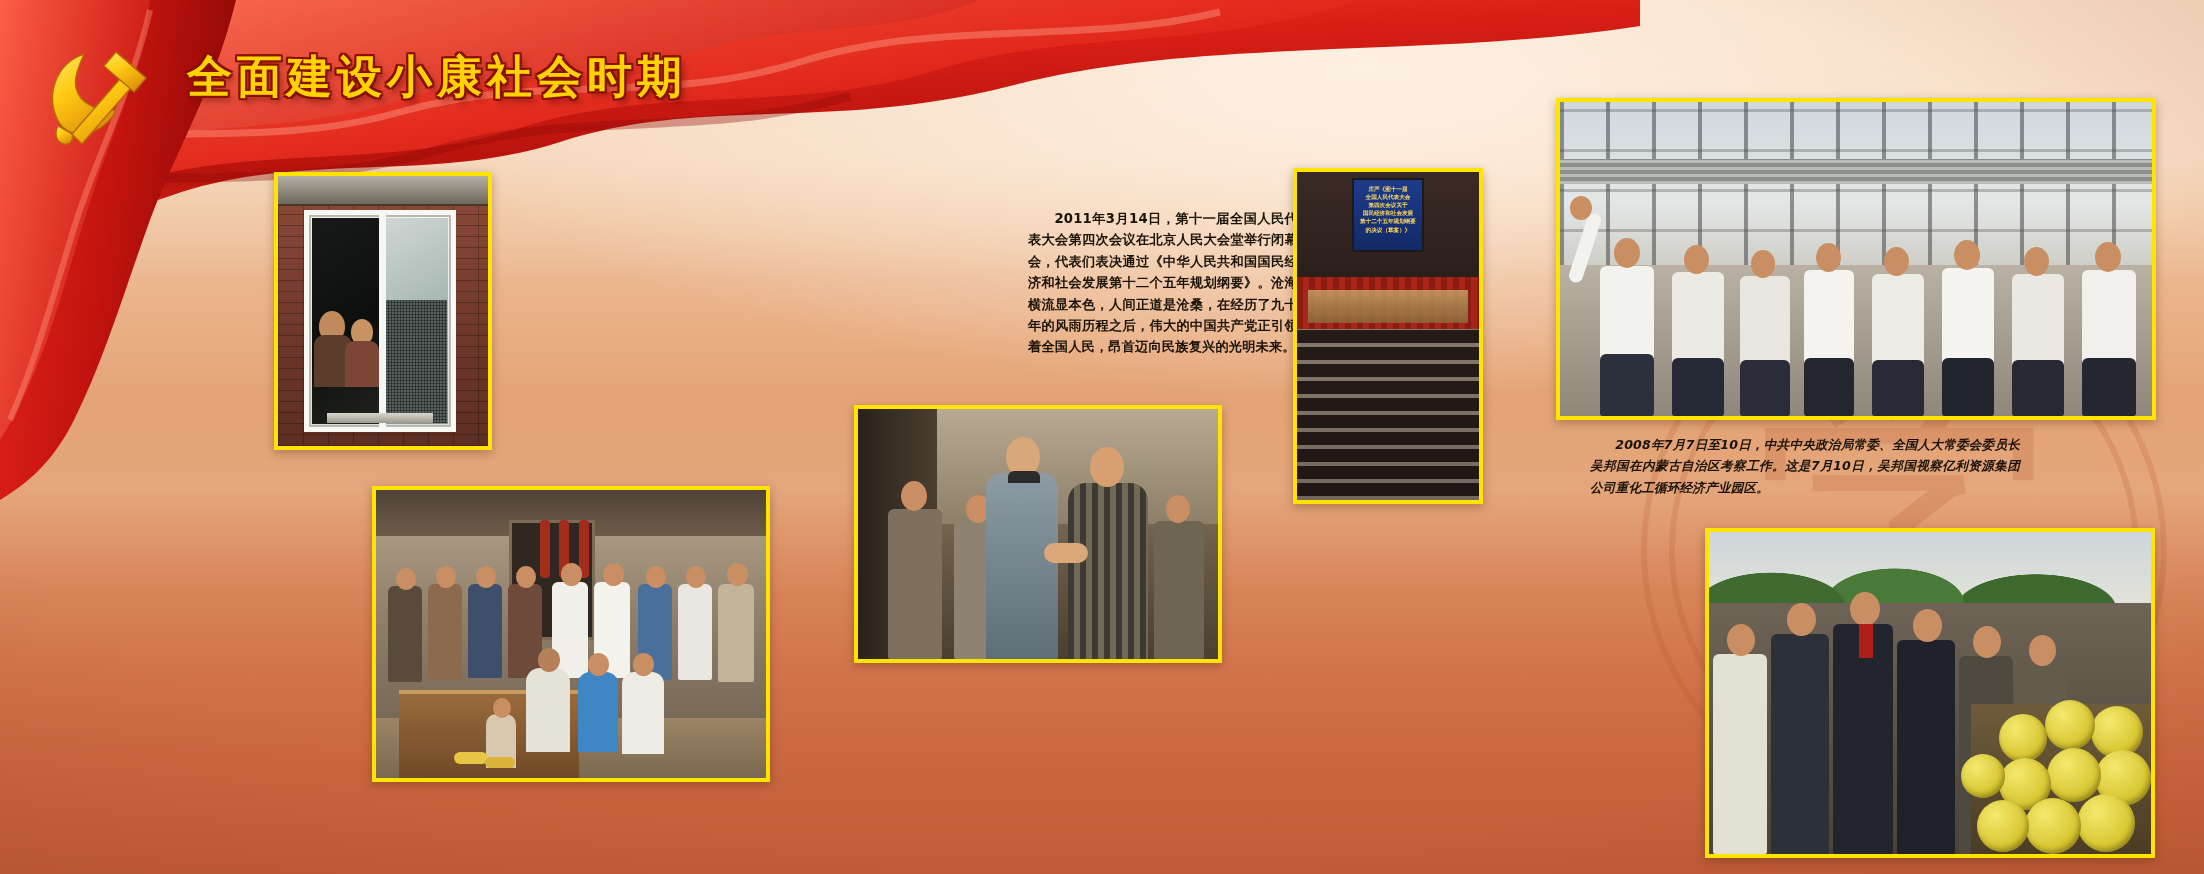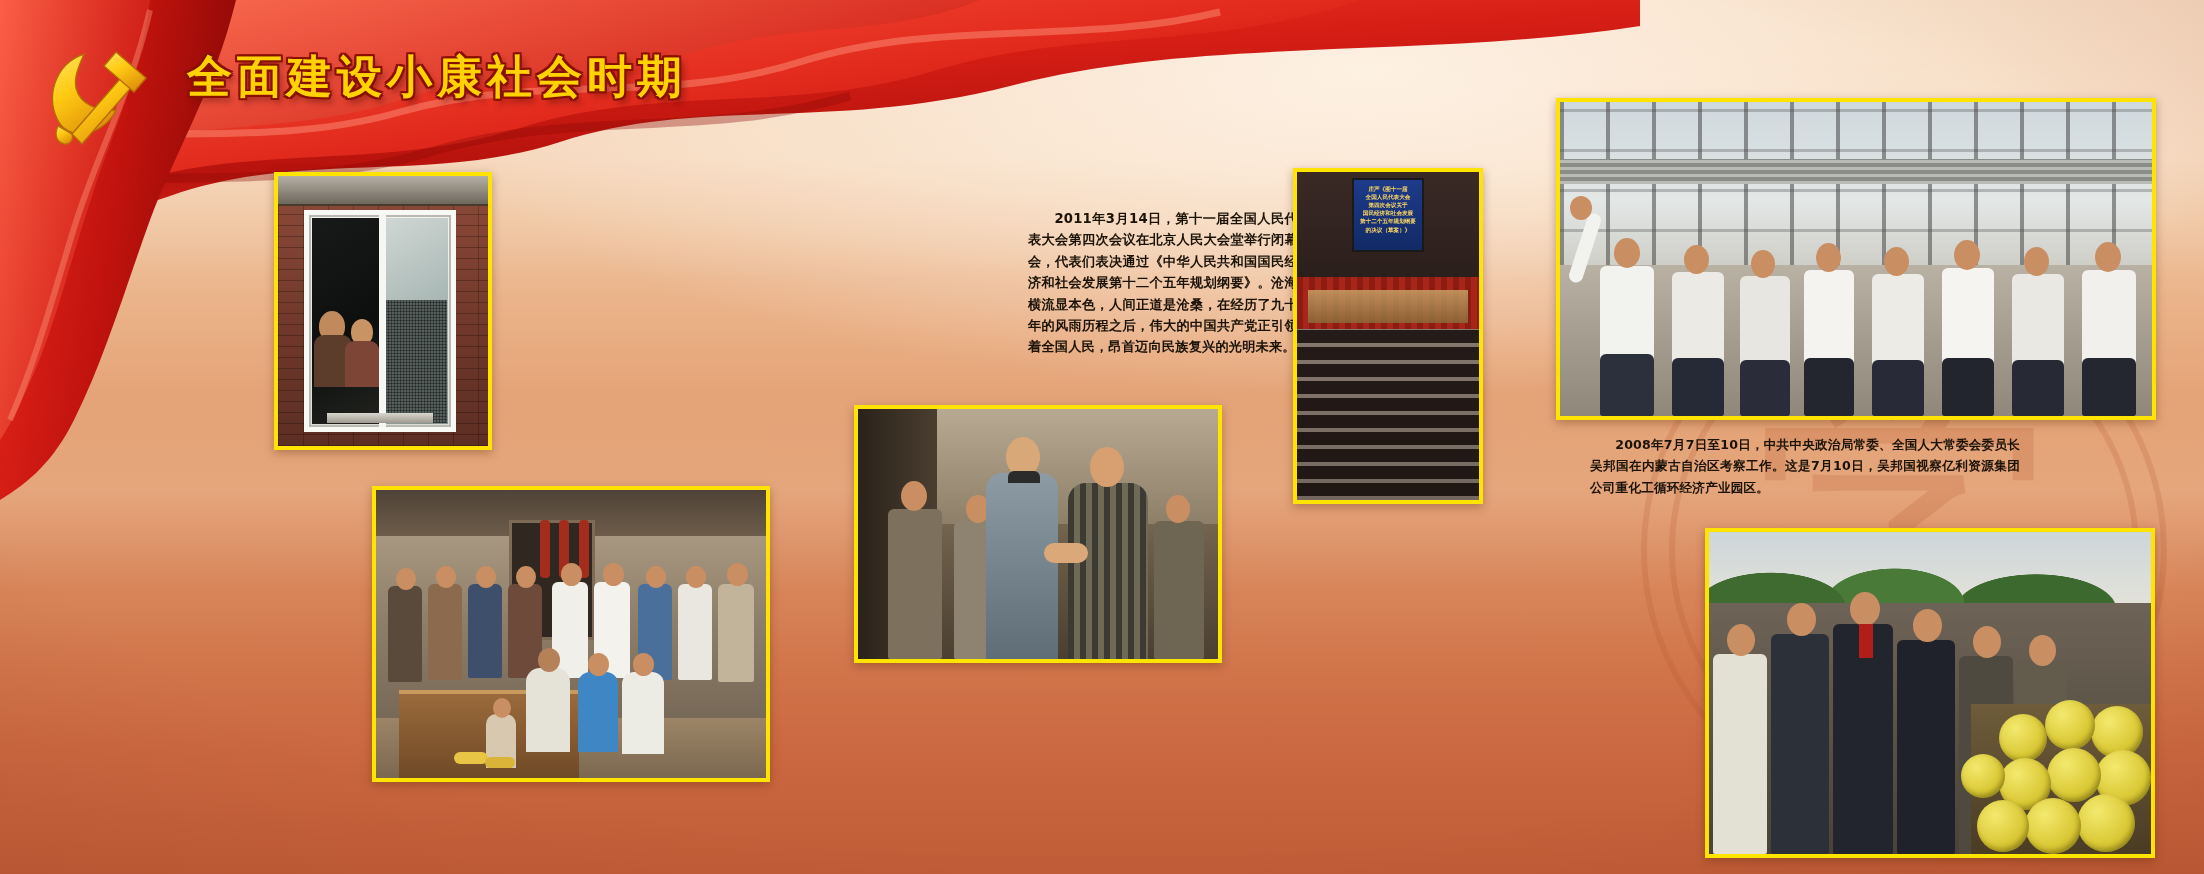--- a/index.html
+++ b/index.html
@@ -90,21 +90,21 @@
     font-family:"DejaVu Sans","Liberation Sans",sans-serif;
     color:#1b1208;
     font-weight:bold;
     line-height:1.62;
     text-align:justify;
     text-justify:inter-ideograph;
     text-indent:2em;
     font-size:13.2px;
     letter-spacing:.2px;
   }
-  .txt.sm{ font-size:12.6px; line-height:1.70; }
+  .txt.sm{ font-size:12.6px; line-height:1.70;font-style:italic; }
 
   
   .p1-wall{position:absolute;inset:0;
     background:
       repeating-linear-gradient(0deg, rgba(0,0,0,.26) 0 1px, rgba(0,0,0,0) 1px 11px),
       repeating-linear-gradient(90deg, rgba(0,0,0,.22) 0 1px, rgba(0,0,0,0) 1px 25px),
       linear-gradient(180deg,#8e4b39,#6e372a 60%,#5d2e23);
   }
   .p1-lintel{position:absolute;left:0;right:0;top:0;height:30px;
     background:linear-gradient(180deg,#b5b0a6,#8e887d 55%,#6d675d);

